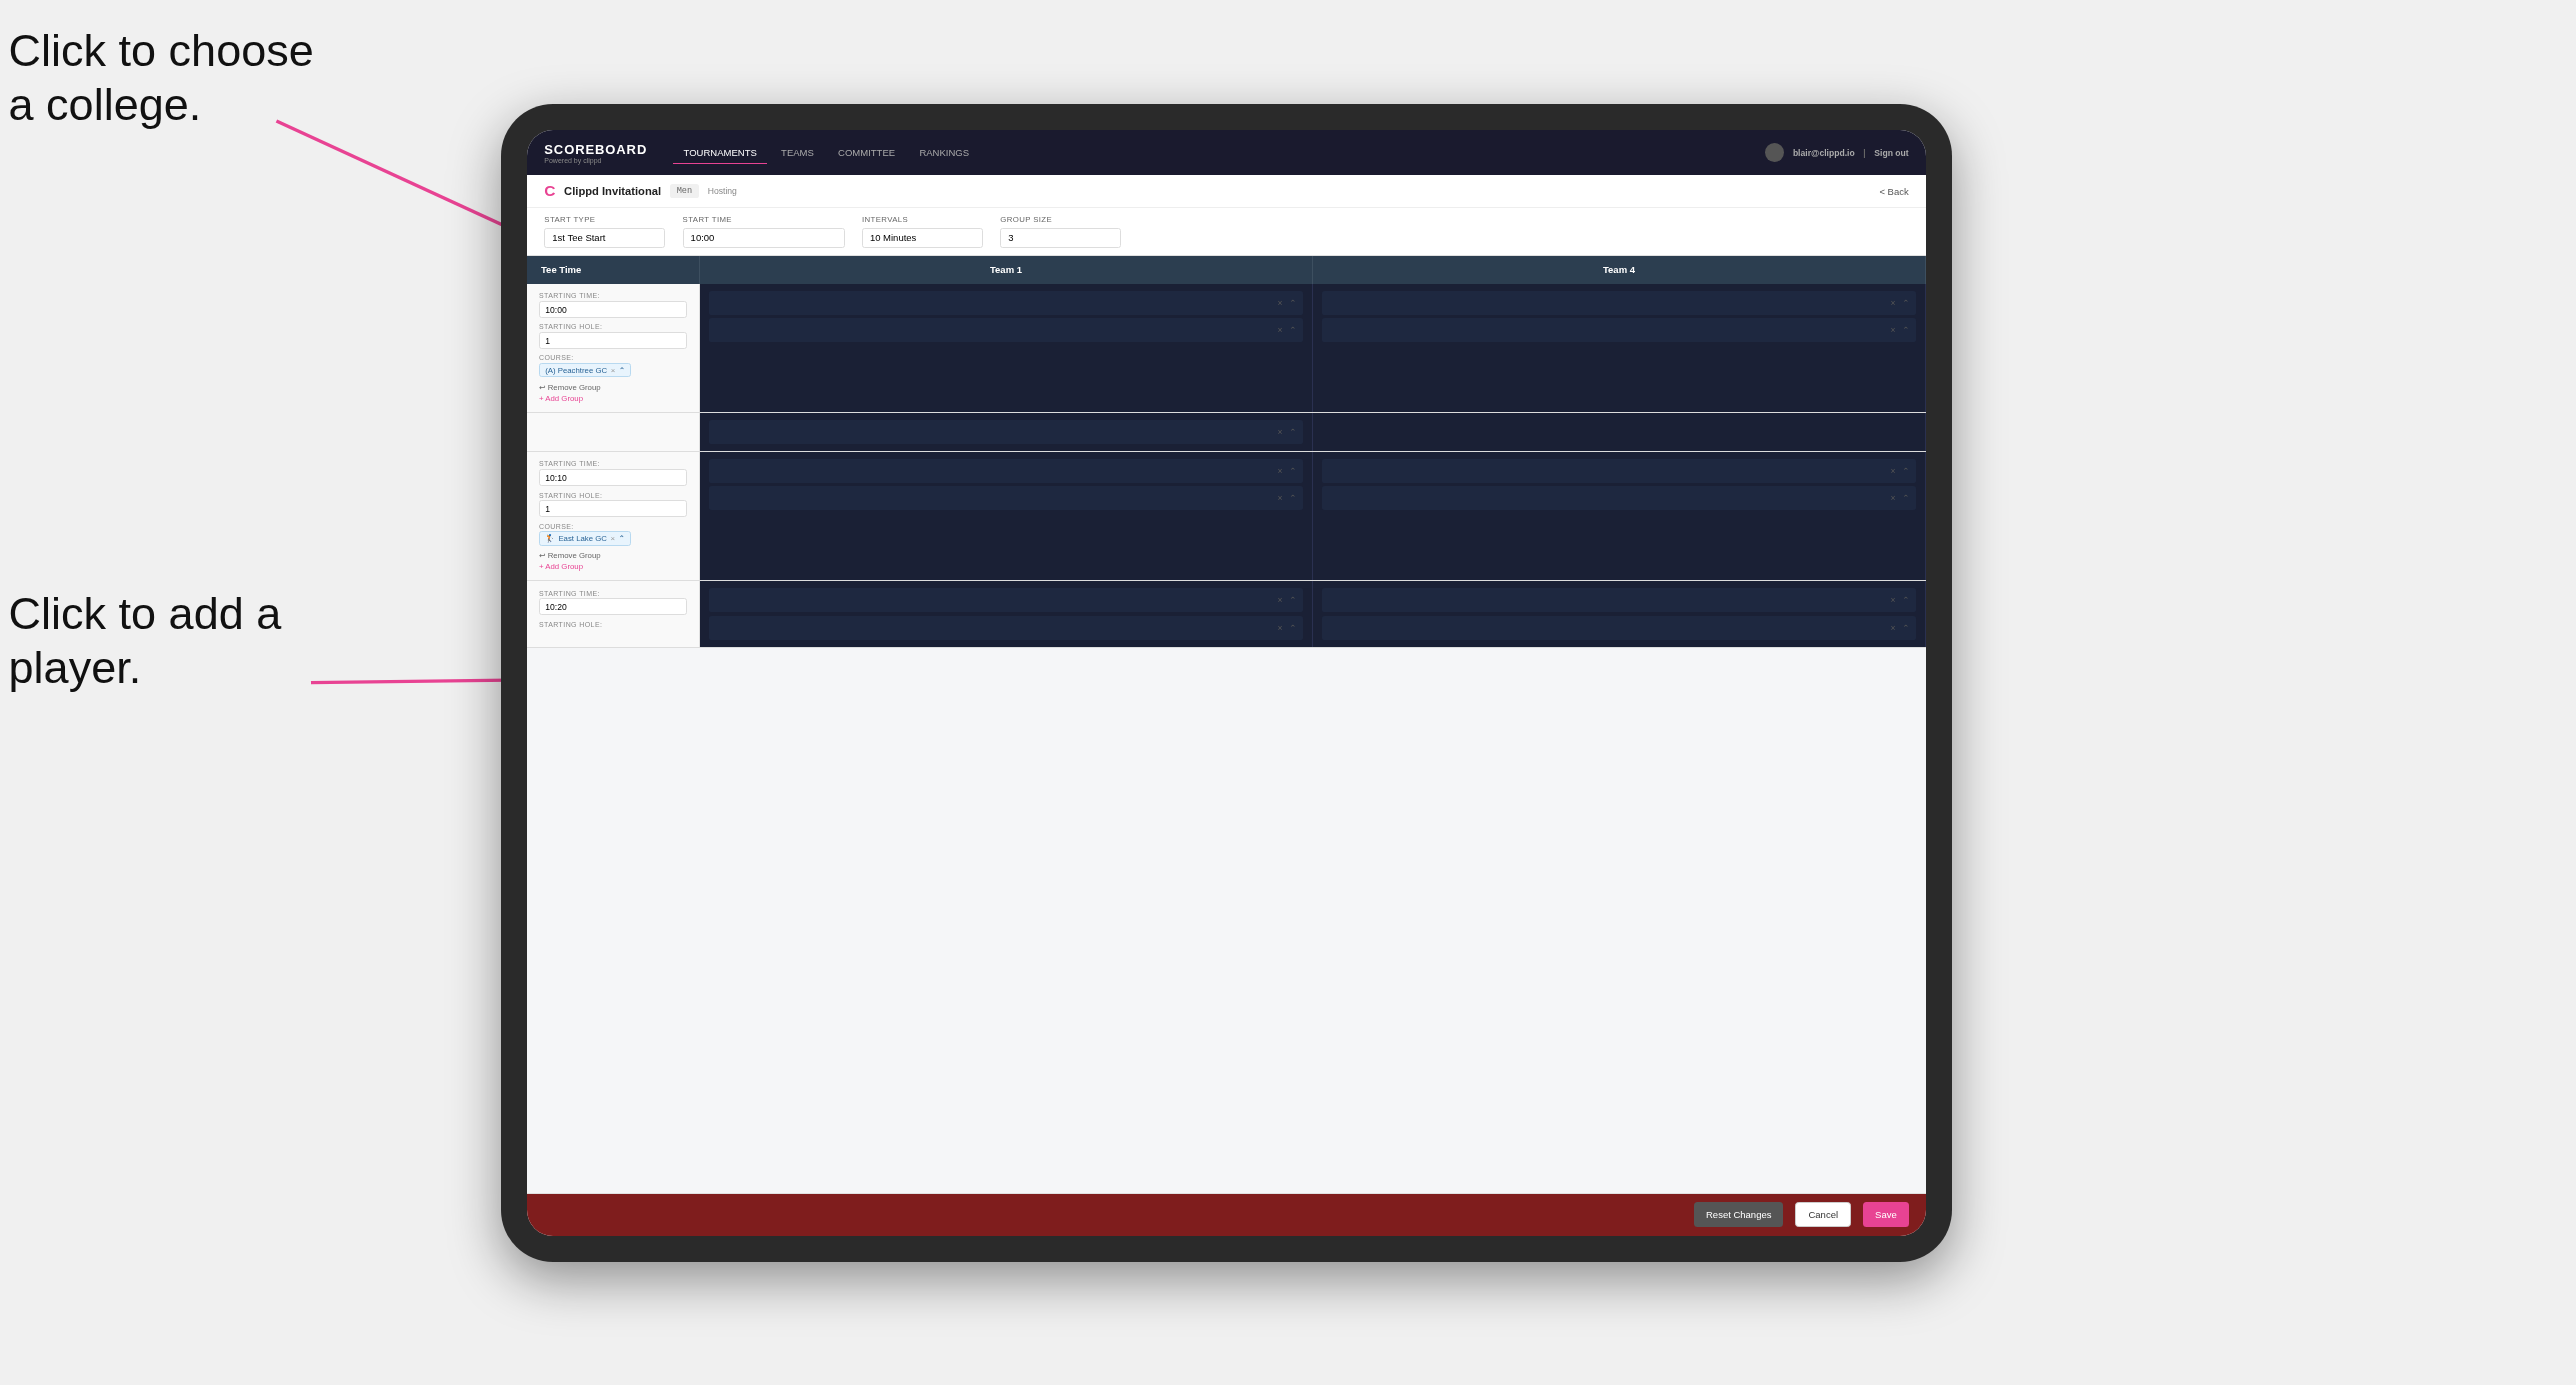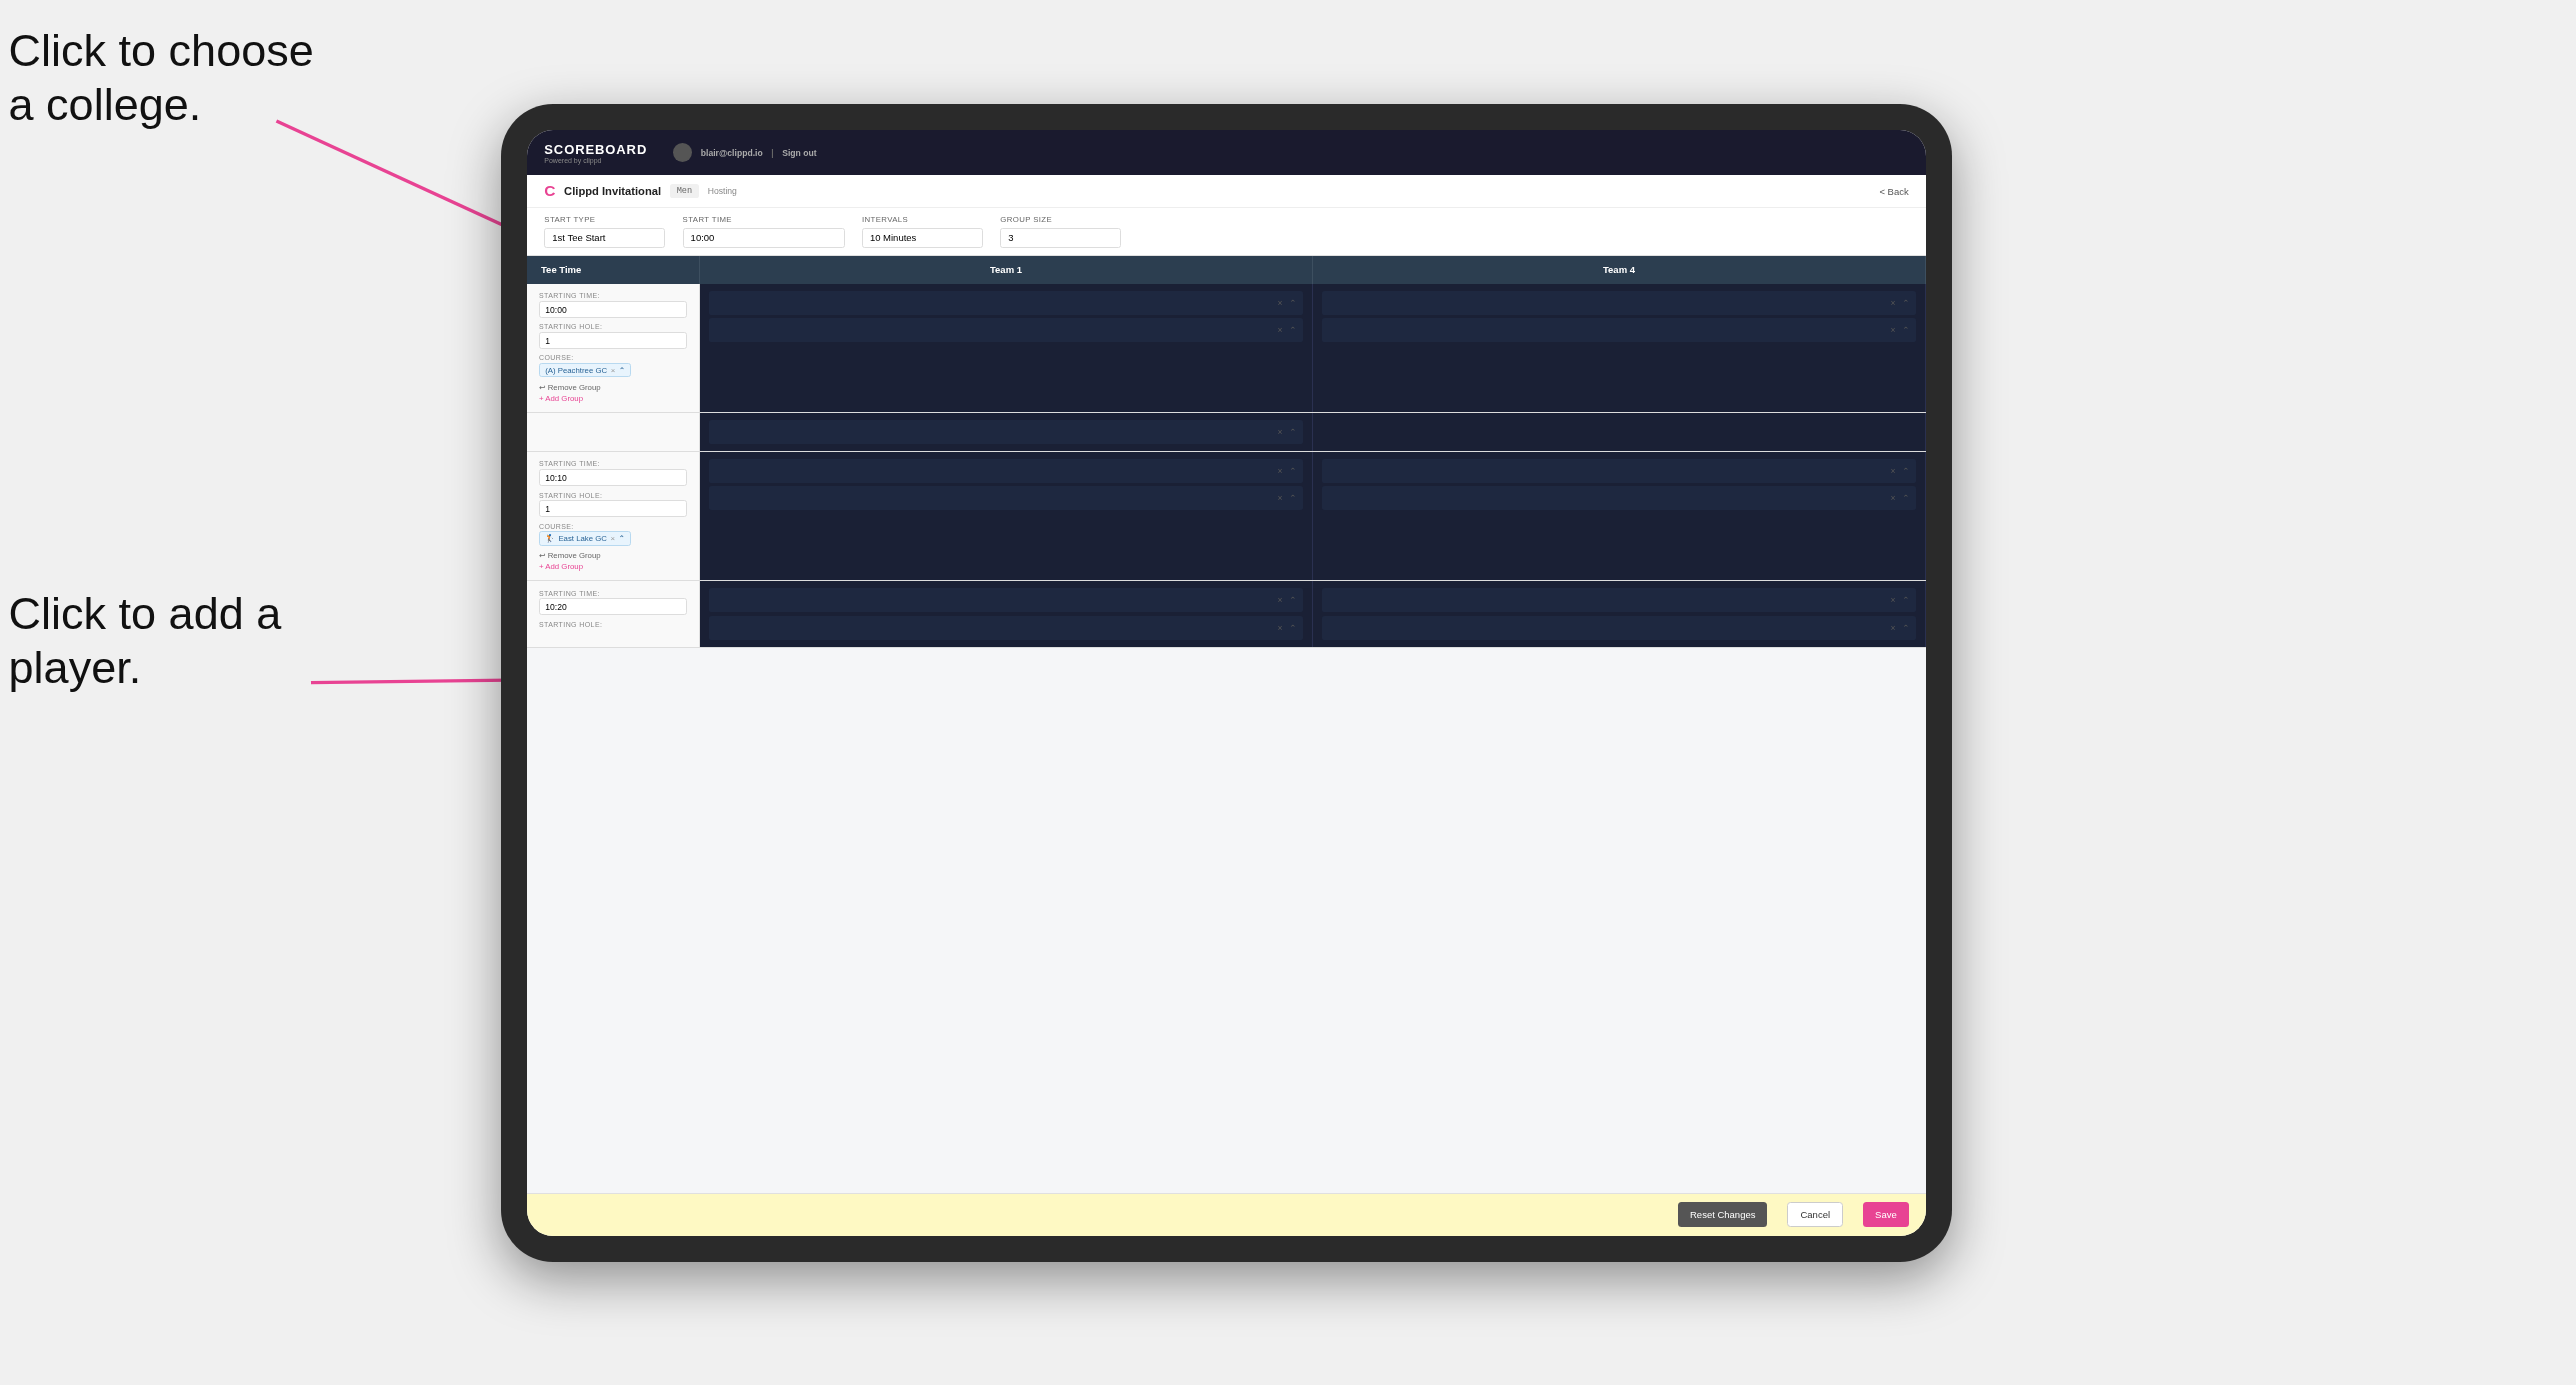--- a/index.html
+++ b/index.html
@@ -318,25 +318,25 @@
       background: none;
       border: none;
       color: #555;
       font-size: 8.6px;
       cursor: pointer;
       padding: 0 1.7px;
     }
 
     
     .footer-bar {
-      background: #fef9c3;
+      background: #7f1d1d;
       padding: 8.6px 17.3px;
       display: flex;
       justify-content: flex-end;
-      gap: 20px;
+      gap: 12px;
       border-top: 0.9px solid #e0e0e0;
       flex-shrink: 0;
     }
     .btn-reset {
       background: #555;
       color: #fff;
       border: none;
       border-radius: 3.5px;
       padding: 6px 12px;
       font-size: 9.5px;
@@ -378,20 +378,26 @@
 </svg>
 
 <div class="tablet-frame">
   <div class="tablet-screen">
 
     <div class="nav-bar">
       <div class="nav-brand">
         <span class="nav-brand-title">SCOREBOARD</span>
         <span class="nav-brand-sub">Powered by clippd</span>
       </div>
+      <nav class="nav-links">
+        <a class="nav-link active">TOURNAMENTS</a>
+        <a class="nav-link">TEAMS</a>
+        <a class="nav-link">COMMITTEE</a>
+        <a class="nav-link">RANKINGS</a>
+      </nav>
       <div class="nav-right">
         <div class="nav-avatar"></div>
         <span class="nav-user">blair@clippd.io</span>
         <span style="color:#666;font-size:8.6px">|</span>
         <span class="nav-signout">Sign out</span>
       </div>
     </div>
 
     <div class="sub-header">
       <span class="sub-header-logo">C</span>

